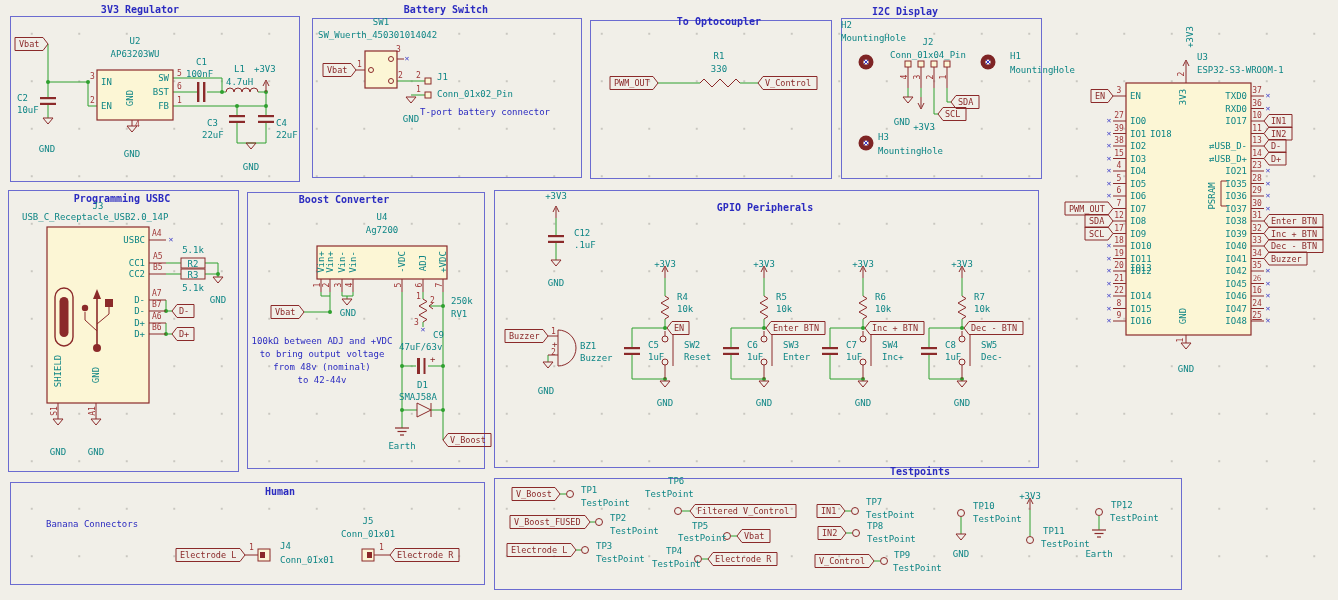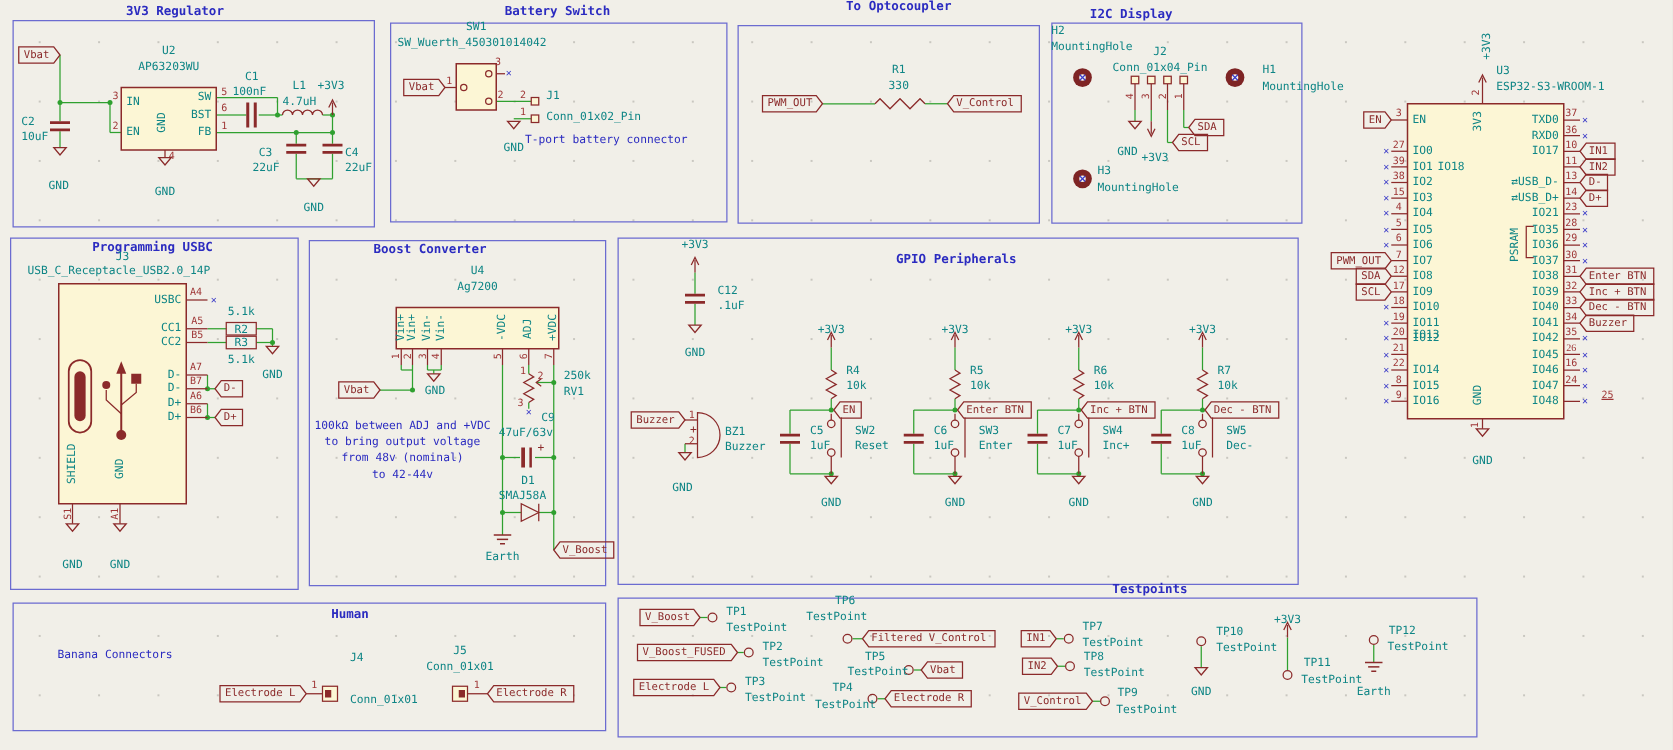--- a/index.html
+++ b/index.html
@@ -410,21 +410,21 @@
   <div class="sec" style="left:590px;top:20px;width:240px;height:157px"></div>
   <div class="sec" style="left:841px;top:18px;width:199px;height:159px"></div>
   <div class="sec" style="left:8px;top:190px;width:229px;height:280px"></div>
   <div class="sec" style="left:247px;top:192px;width:236px;height:275px"></div>
   <div class="sec" style="left:494px;top:190px;width:543px;height:276px"></div>
   <div class="sec" style="left:10px;top:482px;width:473px;height:101px"></div>
   <div class="sec" style="left:494px;top:478px;width:686px;height:110px"></div>
 
   <span class="sec-title" style="left:140px;top:4px">3V3 Regulator</span>
   <span class="sec-title" style="left:446px;top:4px">Battery Switch</span>
-  <span class="sec-title" style="left:719px;top:0px">To Optocoupler</span>
+  <span class="sec-title" style="left:719px;top:16px">To Optocoupler</span>
   <span class="sec-title" style="left:905px;top:6px">I2C Display</span>
   <span class="sec-title" style="left:122px;top:193px">Programming USBC</span>
   <span class="sec-title" style="left:344px;top:194px">Boost Converter</span>
   <span class="sec-title" style="left:765px;top:202px">GPIO Peripherals</span>
   <span class="sec-title" style="left:280px;top:486px">Human</span>
   <span class="sec-title" style="left:920px;top:466px">Testpoints</span>
 
   <div id="texts">
       <span class="tx tt" style="left: 17px; top: 93px;">C2</span>
       <span class="tx tt" style="left: 17px; top: 105px;">10uF</span>
@@ -586,21 +586,21 @@
       <span class="tx tt ac" style="left: 962px; top: 259px;">+3V3</span>
       <span class="tx tt" style="left: 974px; top: 292px;">R7</span>
       <span class="tx tt" style="left: 974px; top: 304px;">10k</span>
       <span class="tx tt" style="left: 945px; top: 340px;">C8</span>
       <span class="tx tt" style="left: 945px; top: 352px;">1uF</span>
       <span class="tx tt" style="left: 981px; top: 340px;">SW5</span>
       <span class="tx tt" style="left: 981px; top: 352px;">Dec-</span>
       <span class="tx tt ac" style="left: 962px; top: 398px;">GND</span>
       <span class="tx tb" style="left: 46px; top: 519px;">Banana Connectors</span>
       <span class="tx tr" style="left: 249px; top: 543px;">1</span>
-      <span class="tx tt" style="left: 280px; top: 522px;">J4</span>
+      <span class="tx tt" style="left: 280px; top: 541px;">J4</span>
       <span class="tx tt" style="left: 280px; top: 555px;">Conn_01x01</span>
       <span class="tx tt ac" style="left: 368px; top: 516px;">J5</span>
       <span class="tx tt ac" style="left: 368px; top: 529px;">Conn_01x01</span>
       <span class="tx tr" style="left: 379px; top: 543px;">1</span>
       <span class="tx tt" style="left: 581px; top: 485px;">TP1</span>
       <span class="tx tt" style="left: 581px; top: 498px;">TestPoint</span>
       <span class="tx tt" style="left: 610px; top: 513px;">TP2</span>
       <span class="tx tt" style="left: 610px; top: 526px;">TestPoint</span>
       <span class="tx tt" style="left: 596px; top: 541px;">TP3</span>
       <span class="tx tt" style="left: 596px; top: 554px;">TestPoint</span>
@@ -717,21 +717,21 @@
       <span class="ncx" style="left: 1268px; top: 271px;">✕</span>
       <span class="tx tr ac" style="left: 1257px; top: 273.5px; font-family: Liberation Serif, serif;">26</span>
       <span class="tx tt" style="left: 1150px; top: 278.5px; width: 97px; text-align: right;">IO45</span>
       <span class="ncx" style="left: 1268px; top: 283.5px;">✕</span>
       <span class="tx tr ac" style="left: 1257px; top: 286px;">16</span>
       <span class="tx tt" style="left: 1150px; top: 291px; width: 97px; text-align: right;">IO46</span>
       <span class="ncx" style="left: 1268px; top: 296px;">✕</span>
       <span class="tx tr ac" style="left: 1257px; top: 298.5px;">24</span>
       <span class="tx tt" style="left: 1150px; top: 303.5px; width: 97px; text-align: right;">IO47</span>
       <span class="ncx" style="left: 1268px; top: 308.5px;">✕</span>
-      <span class="tx tr ac" style="left: 1286px; top: 311px; text-decoration: underline;">25</span>
+      <span class="tx tr ac" style="left: 1257px; top: 311px; text-decoration: underline;">25</span>
       <span class="tx tt" style="left: 1150px; top: 316px; width: 97px; text-align: right;">IO48</span>
       <span class="ncx" style="left: 1268px; top: 321px;">✕</span>
     </div>
   <div id="labels">
       <span class="glb" style="left: 19px; top: 39px;">Vbat</span>
       <span class="glb" style="left: 327px; top: 65px;">Vbat</span>
       <span class="glb" style="left: 614px; top: 78px;">PWM_OUT</span>
       <span class="glb" style="left: 765px; top: 78px;">V_Control</span>
       <span class="glb" style="left: 958px; top: 97px;">SDA</span>
       <span class="glb" style="left: 945px; top: 109px;">SCL</span>

